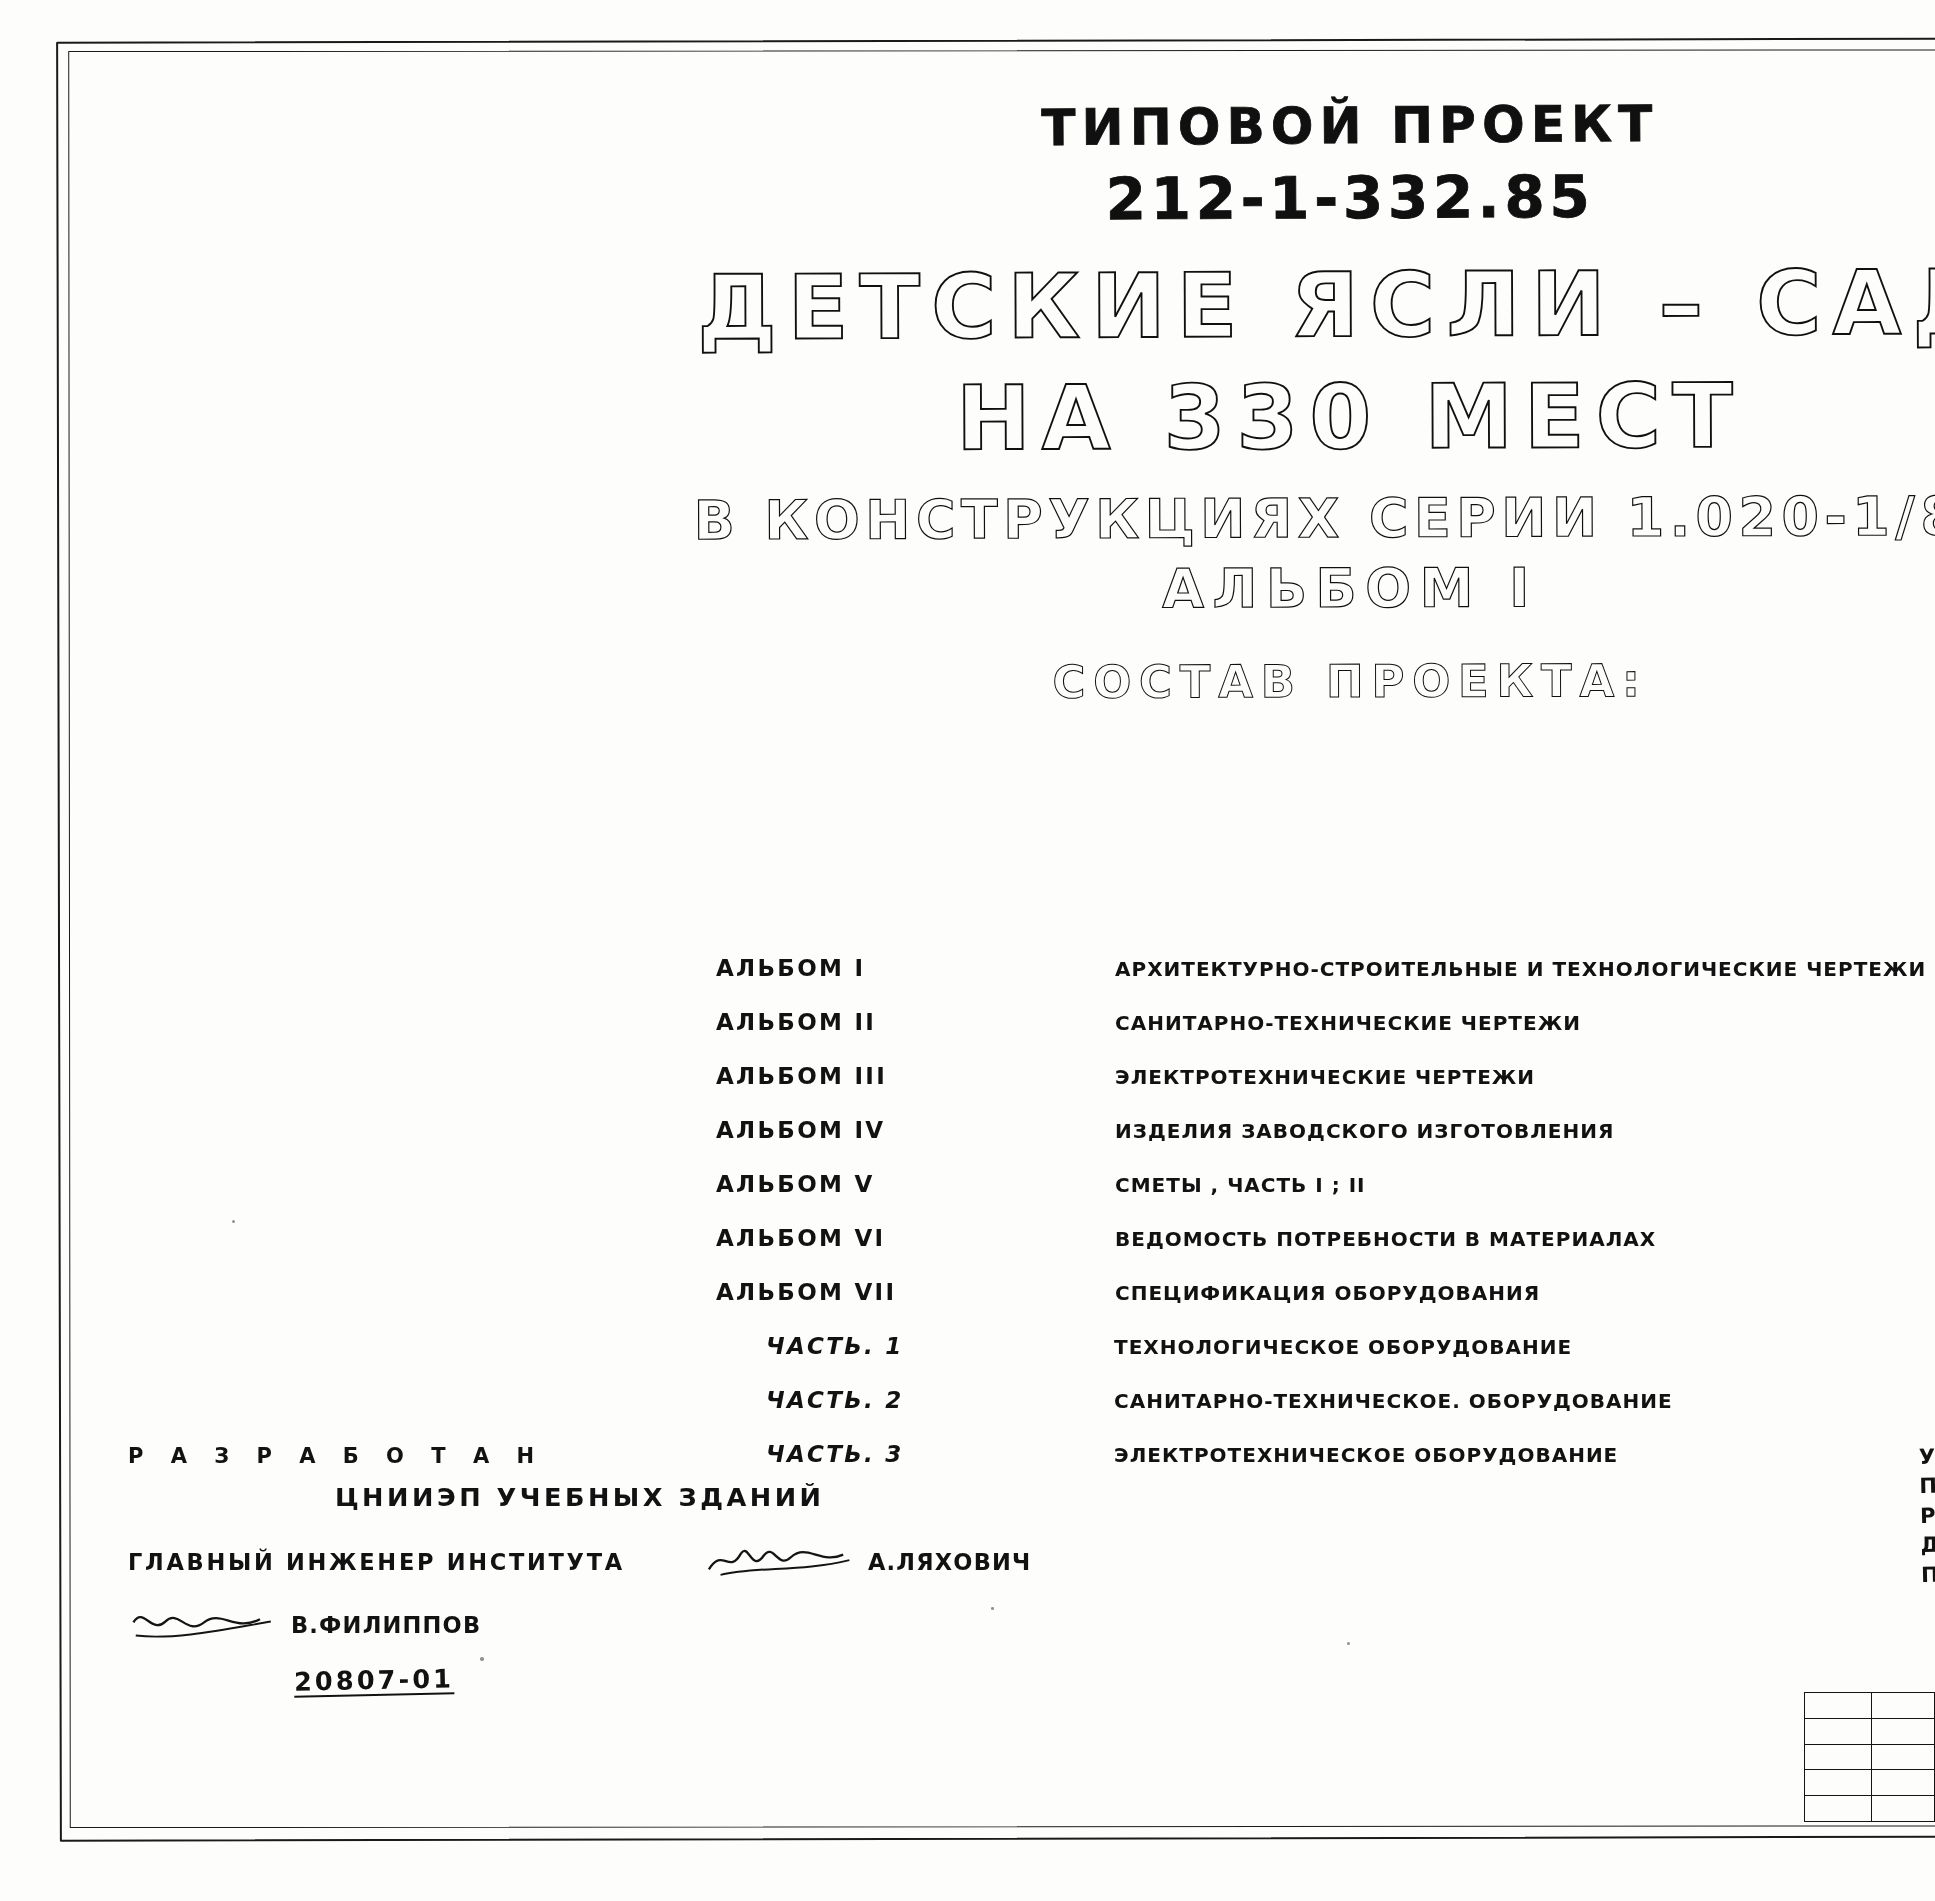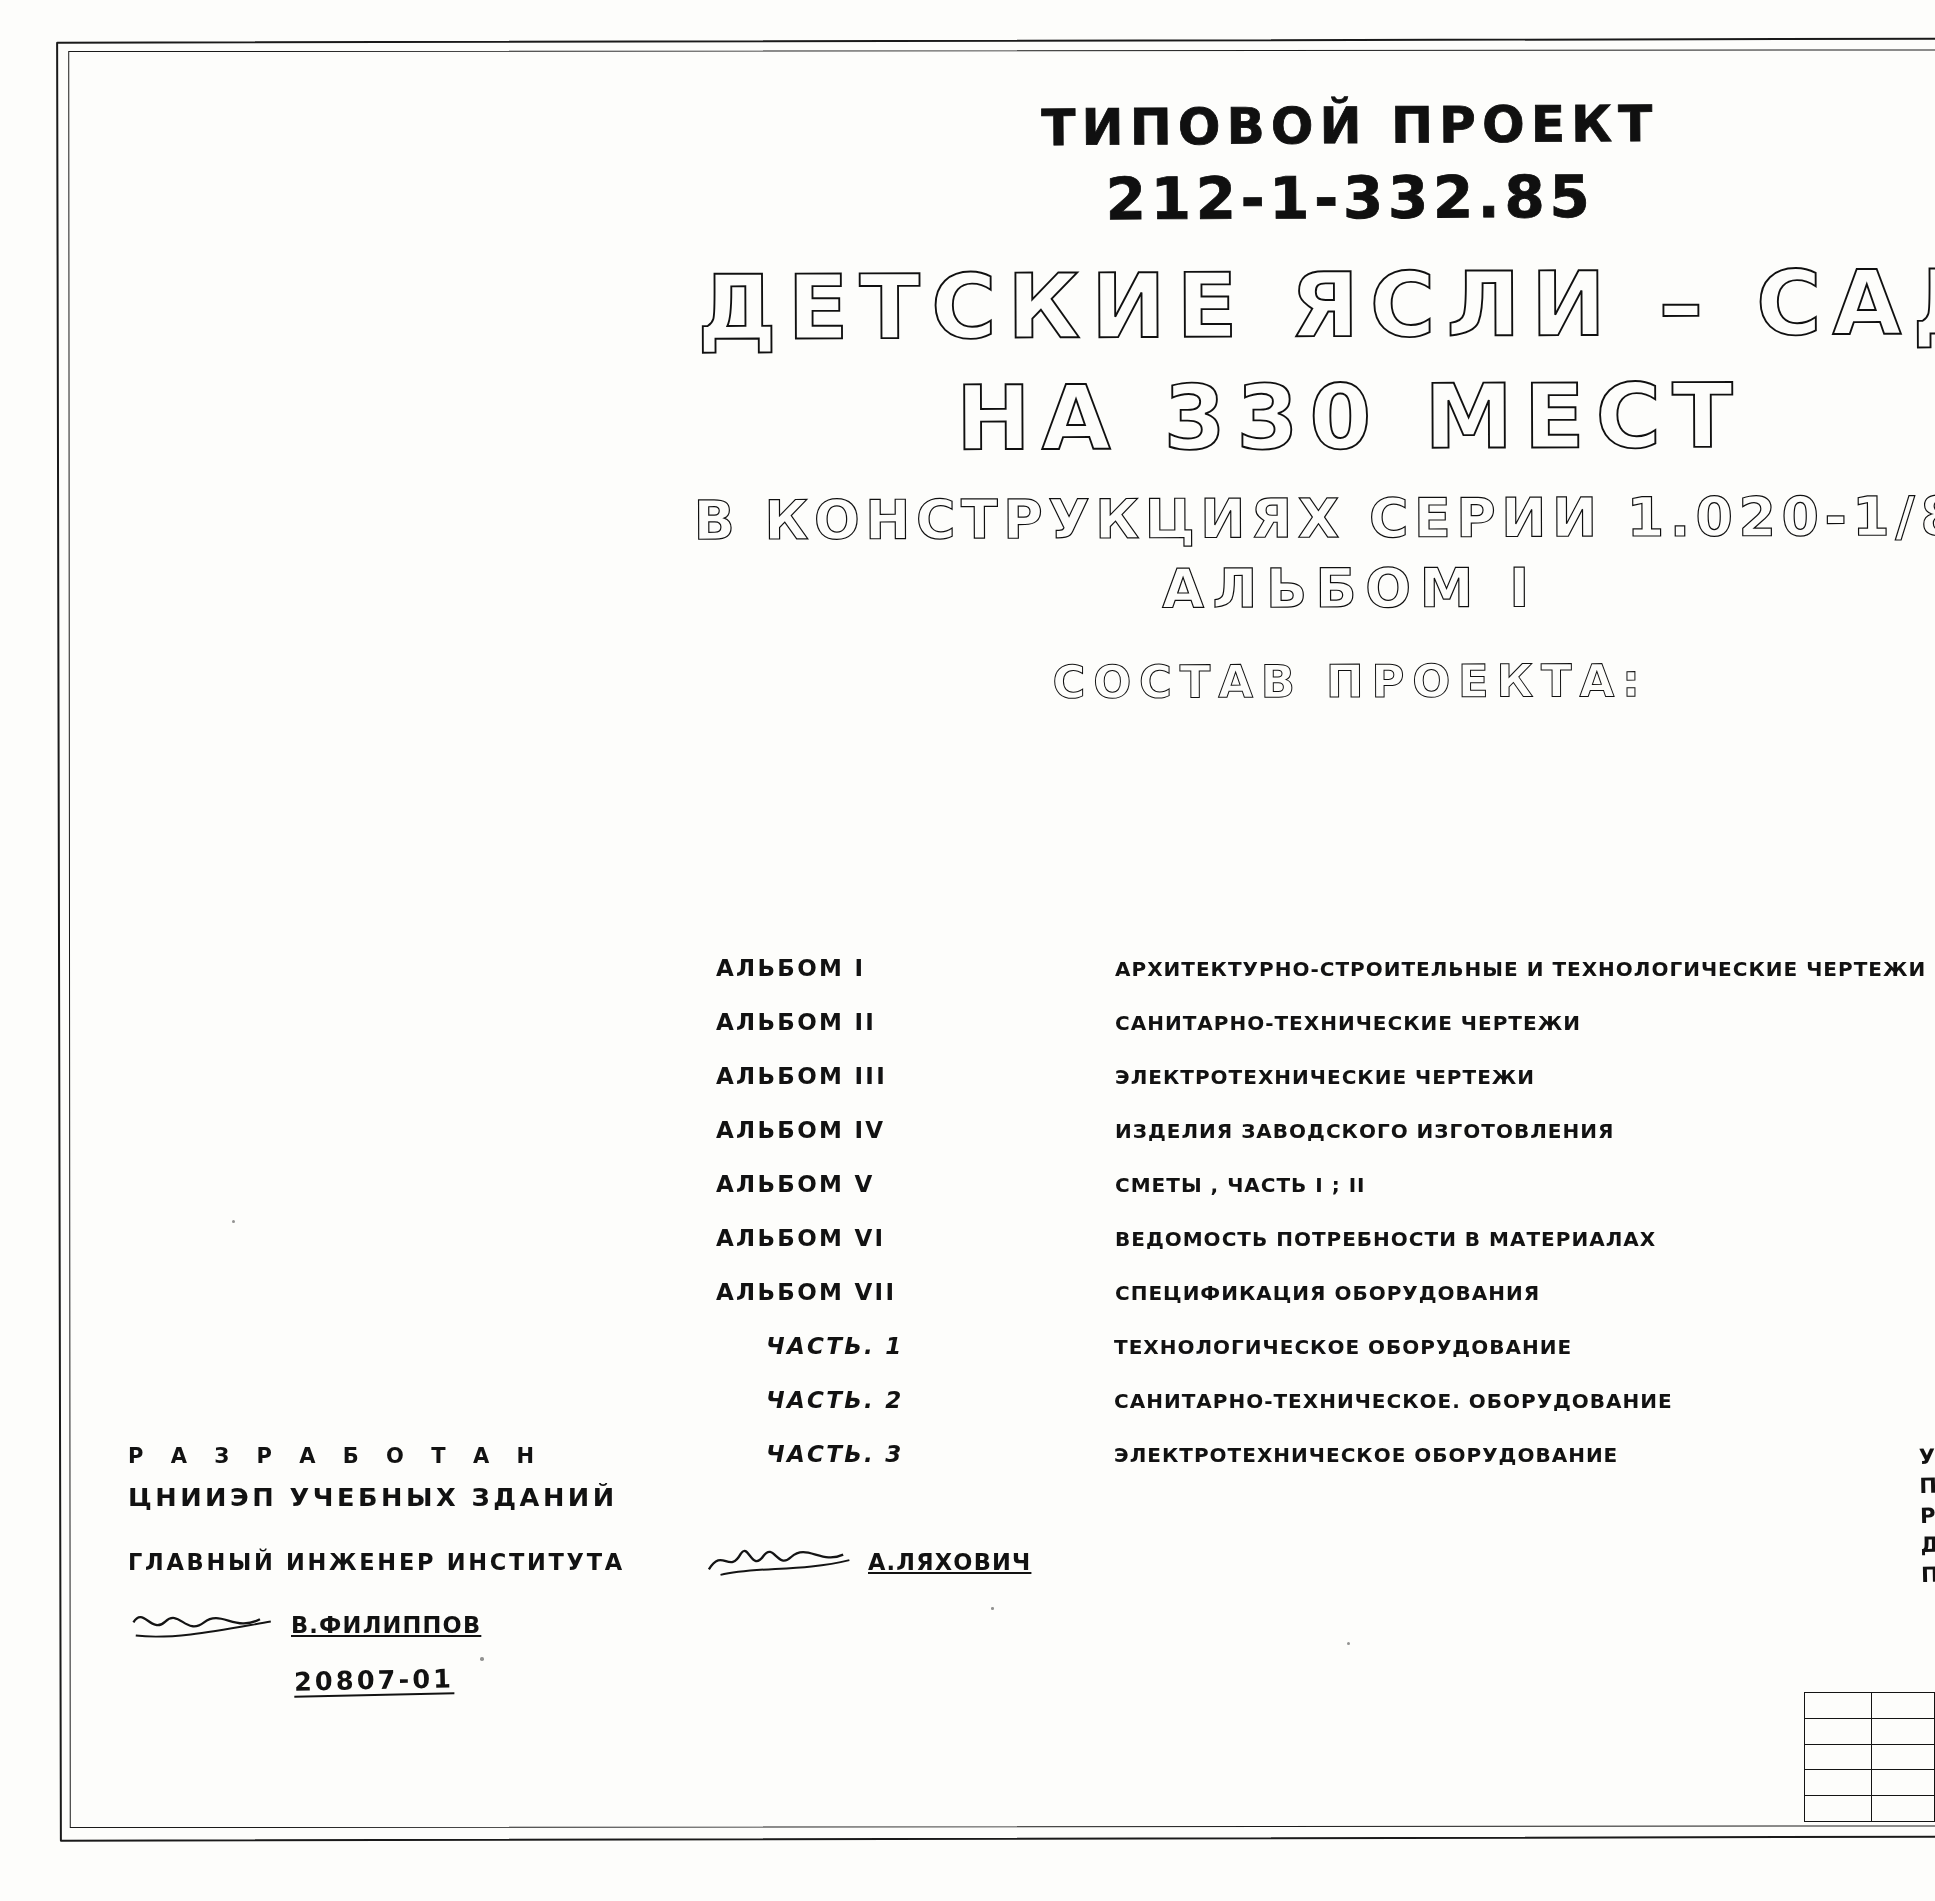--- a/index.html
+++ b/index.html
@@ -154,39 +154,40 @@
   }
   .dev-razrabotan {
     font-size: 21px;
     letter-spacing: 10px;
     margin-bottom: 14px;
   }
   .dev-org {
     font-size: 25.6px;
     letter-spacing: 3.5px;
     margin-bottom: 16.3px;
+    text-align: center;
   }
   .dev-person {
     display: flex;
     align-items: flex-end;
     font-size: 22.5px;
     letter-spacing: 2.7px;
     margin-bottom: 3.1px;
     white-space: nowrap;
     margin-top: 37px;
   }
   .dev-role { min-width: 577px; }
   .sig {
     position: relative;
     width: 163px;
     height: 23px;
     display: inline-block;
   }
   .sig svg { position: absolute; left: 0; top: -13px; }
-  .dev-name { font-size: 22.5px; letter-spacing: 1.2px; text-decoration: underline; }
+  .dev-name { font-size: 22.5px; letter-spacing: 1.2px; }
 
   .doc-number {
     position: absolute;
     left: 294px;
     top: 1665px;
     font-family: "DejaVu Sans", sans-serif;
     font-weight: 700;
     font-size: 25.6px;
     letter-spacing: 3.1px;
     color: #121212;

